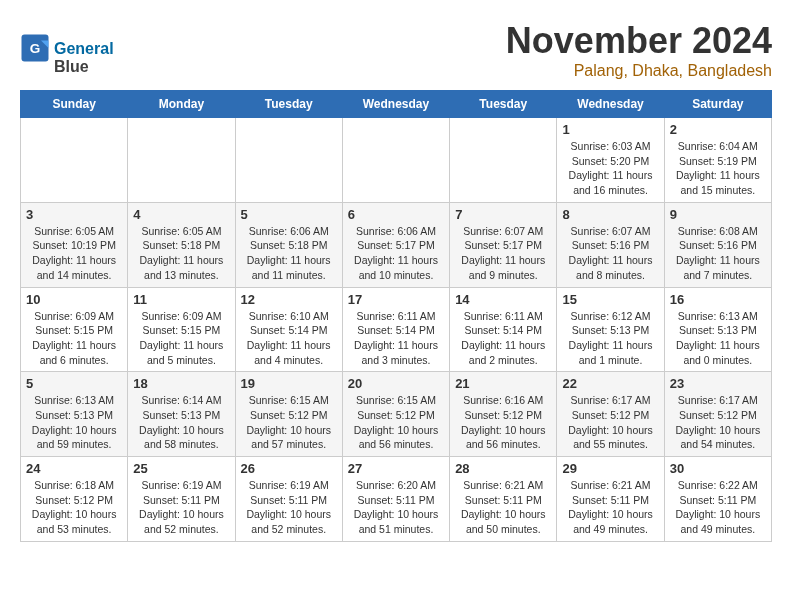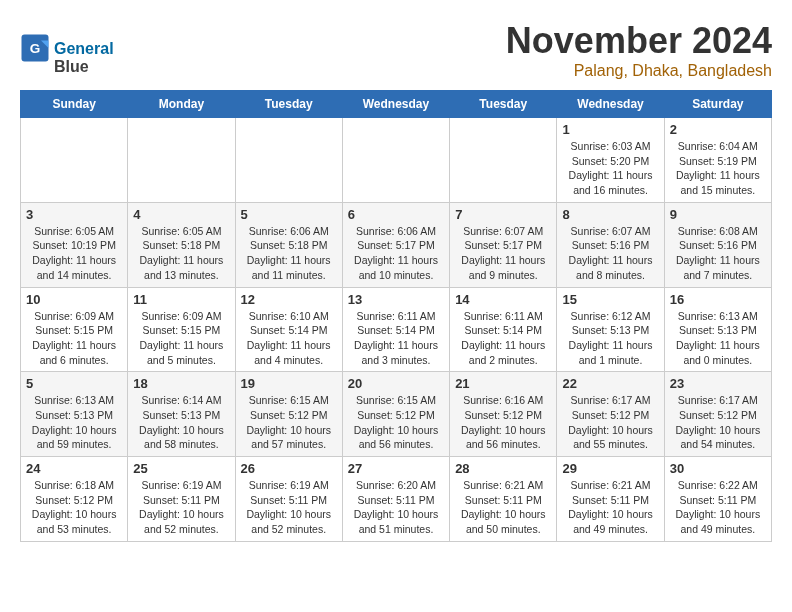--- a/index.html
+++ b/index.html
@@ -199,21 +199,21 @@
 Sunset: 5:15 PM
 Daylight: 11 hours and 5 minutes.</div>
         </td>
         <td>
           <span class="day-num">12</span>
           <div class="day-detail">Sunrise: 6:10 AM
 Sunset: 5:14 PM
 Daylight: 11 hours and 4 minutes.</div>
         </td>
         <td>
-          <span class="day-num">13</span>
+          <span class="day-num">17</span>
           <div class="day-detail">Sunrise: 6:11 AM
 Sunset: 5:14 PM
 Daylight: 11 hours and 3 minutes.</div>
         </td>
         <td>
           <span class="day-num">14</span>
           <div class="day-detail">Sunrise: 6:11 AM
 Sunset: 5:14 PM
 Daylight: 11 hours and 2 minutes.</div>
         </td>

